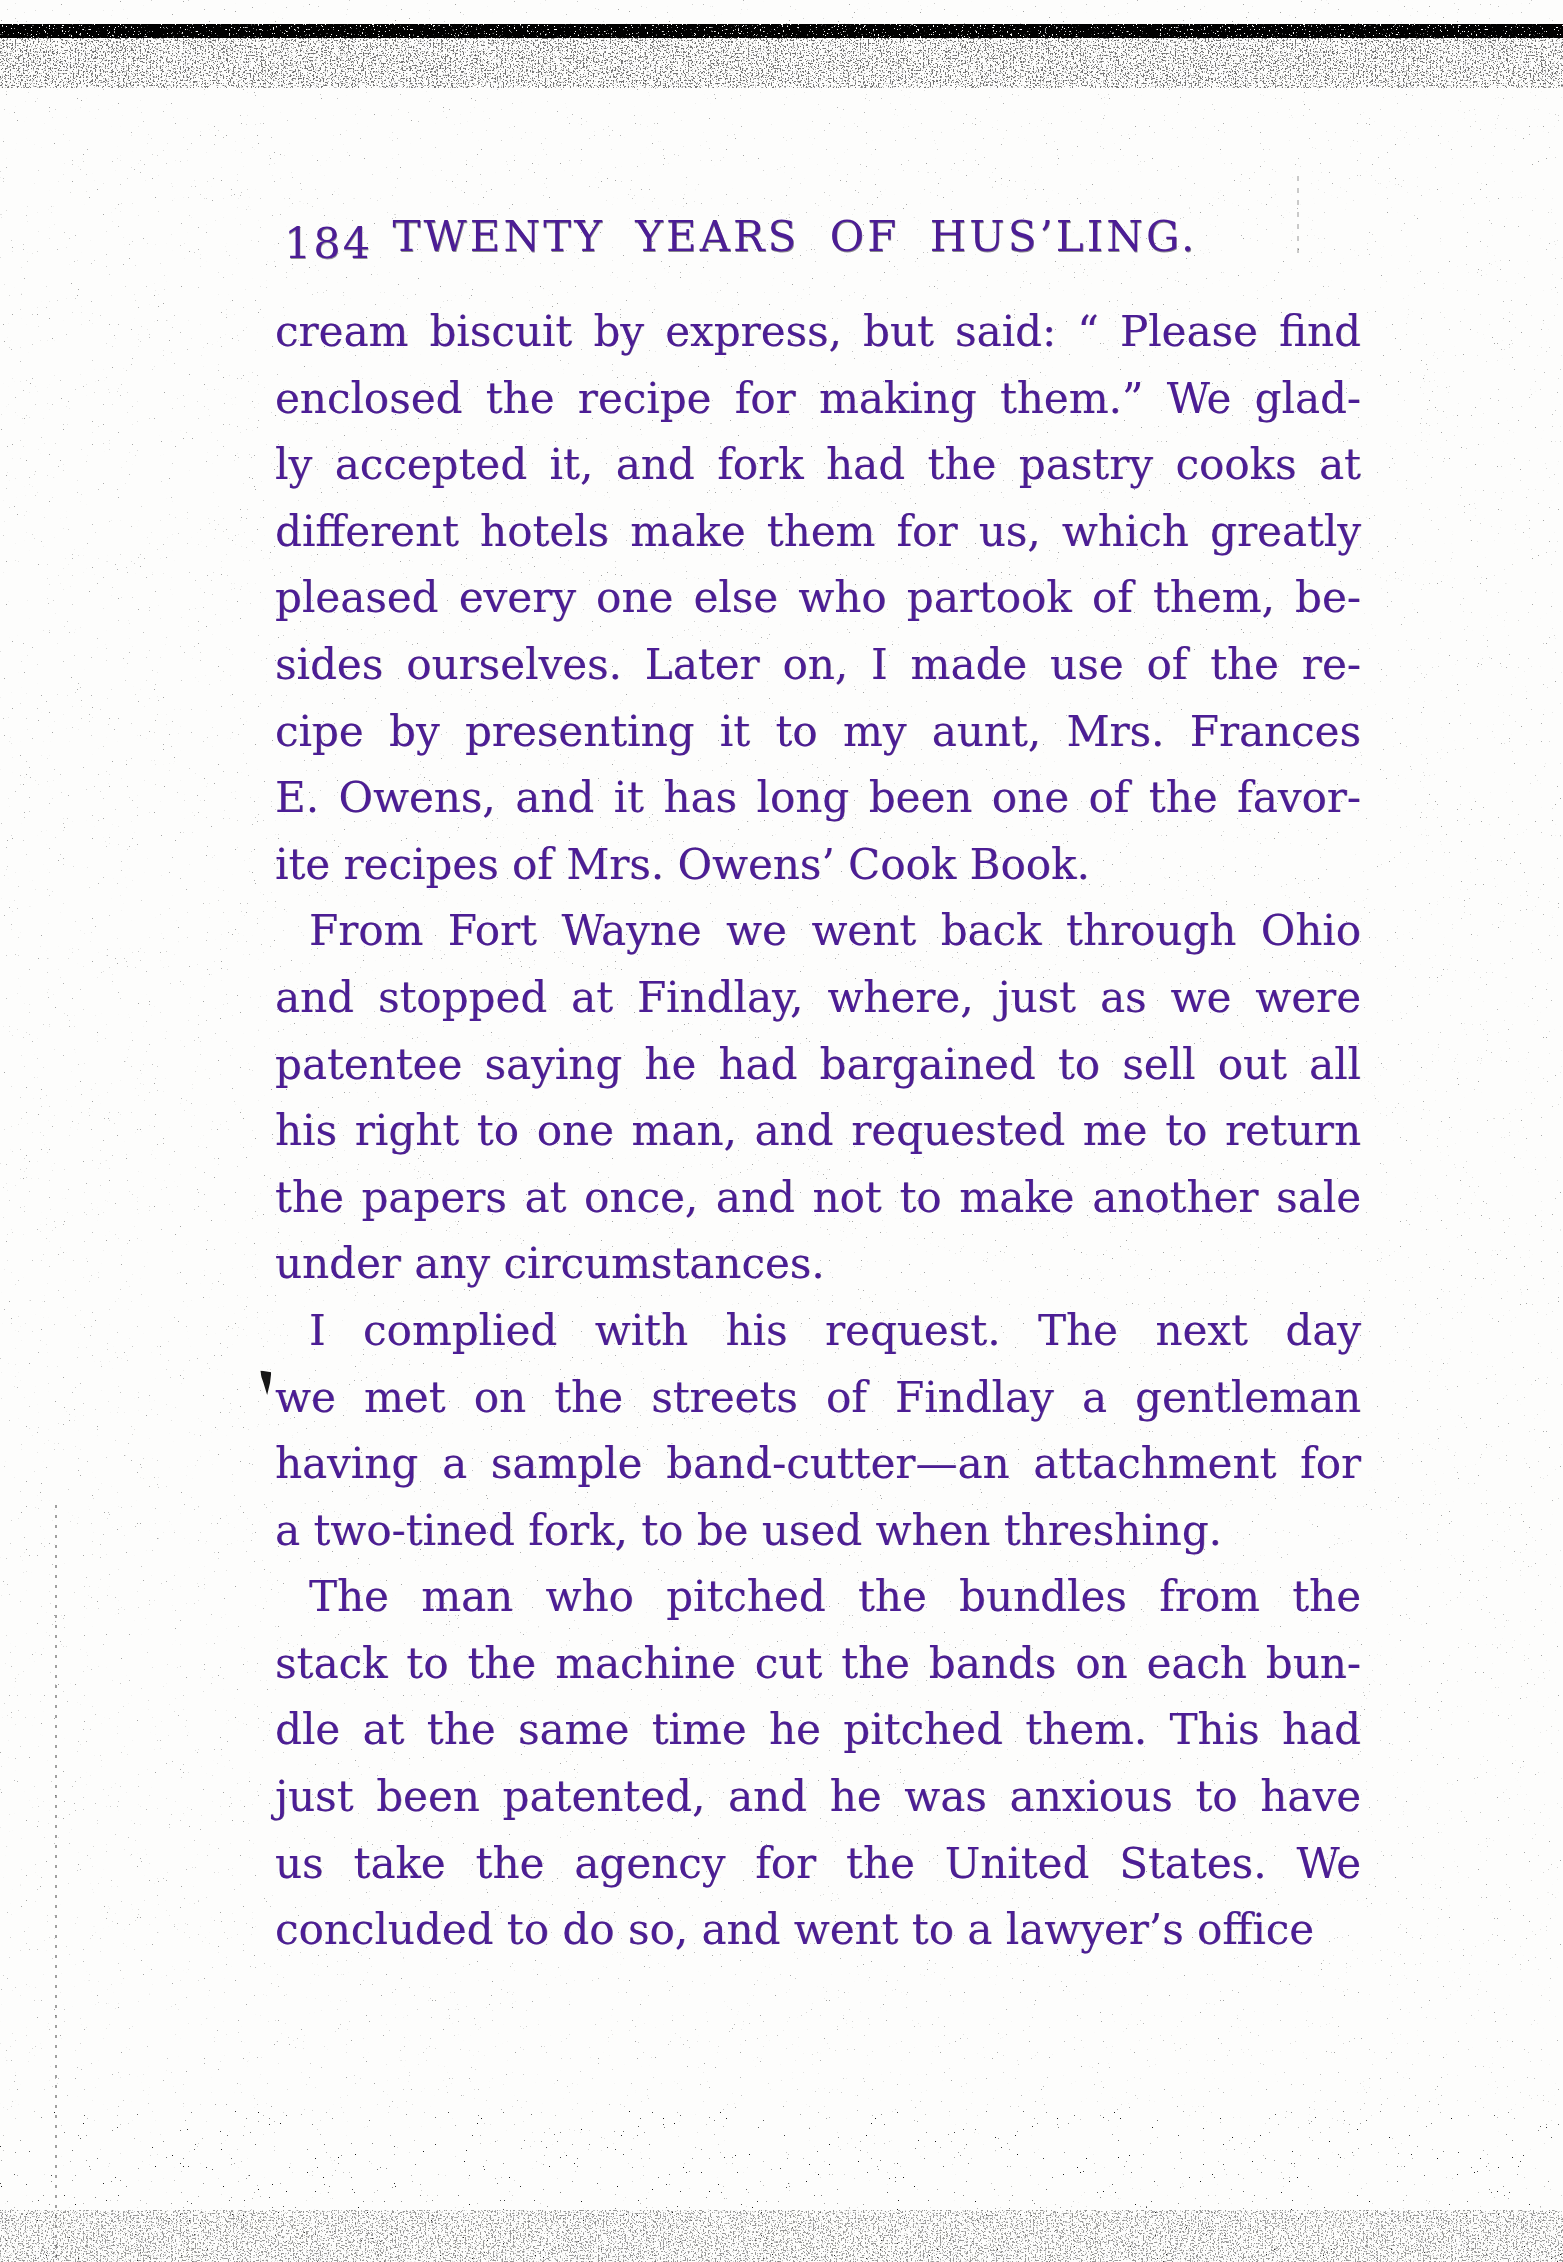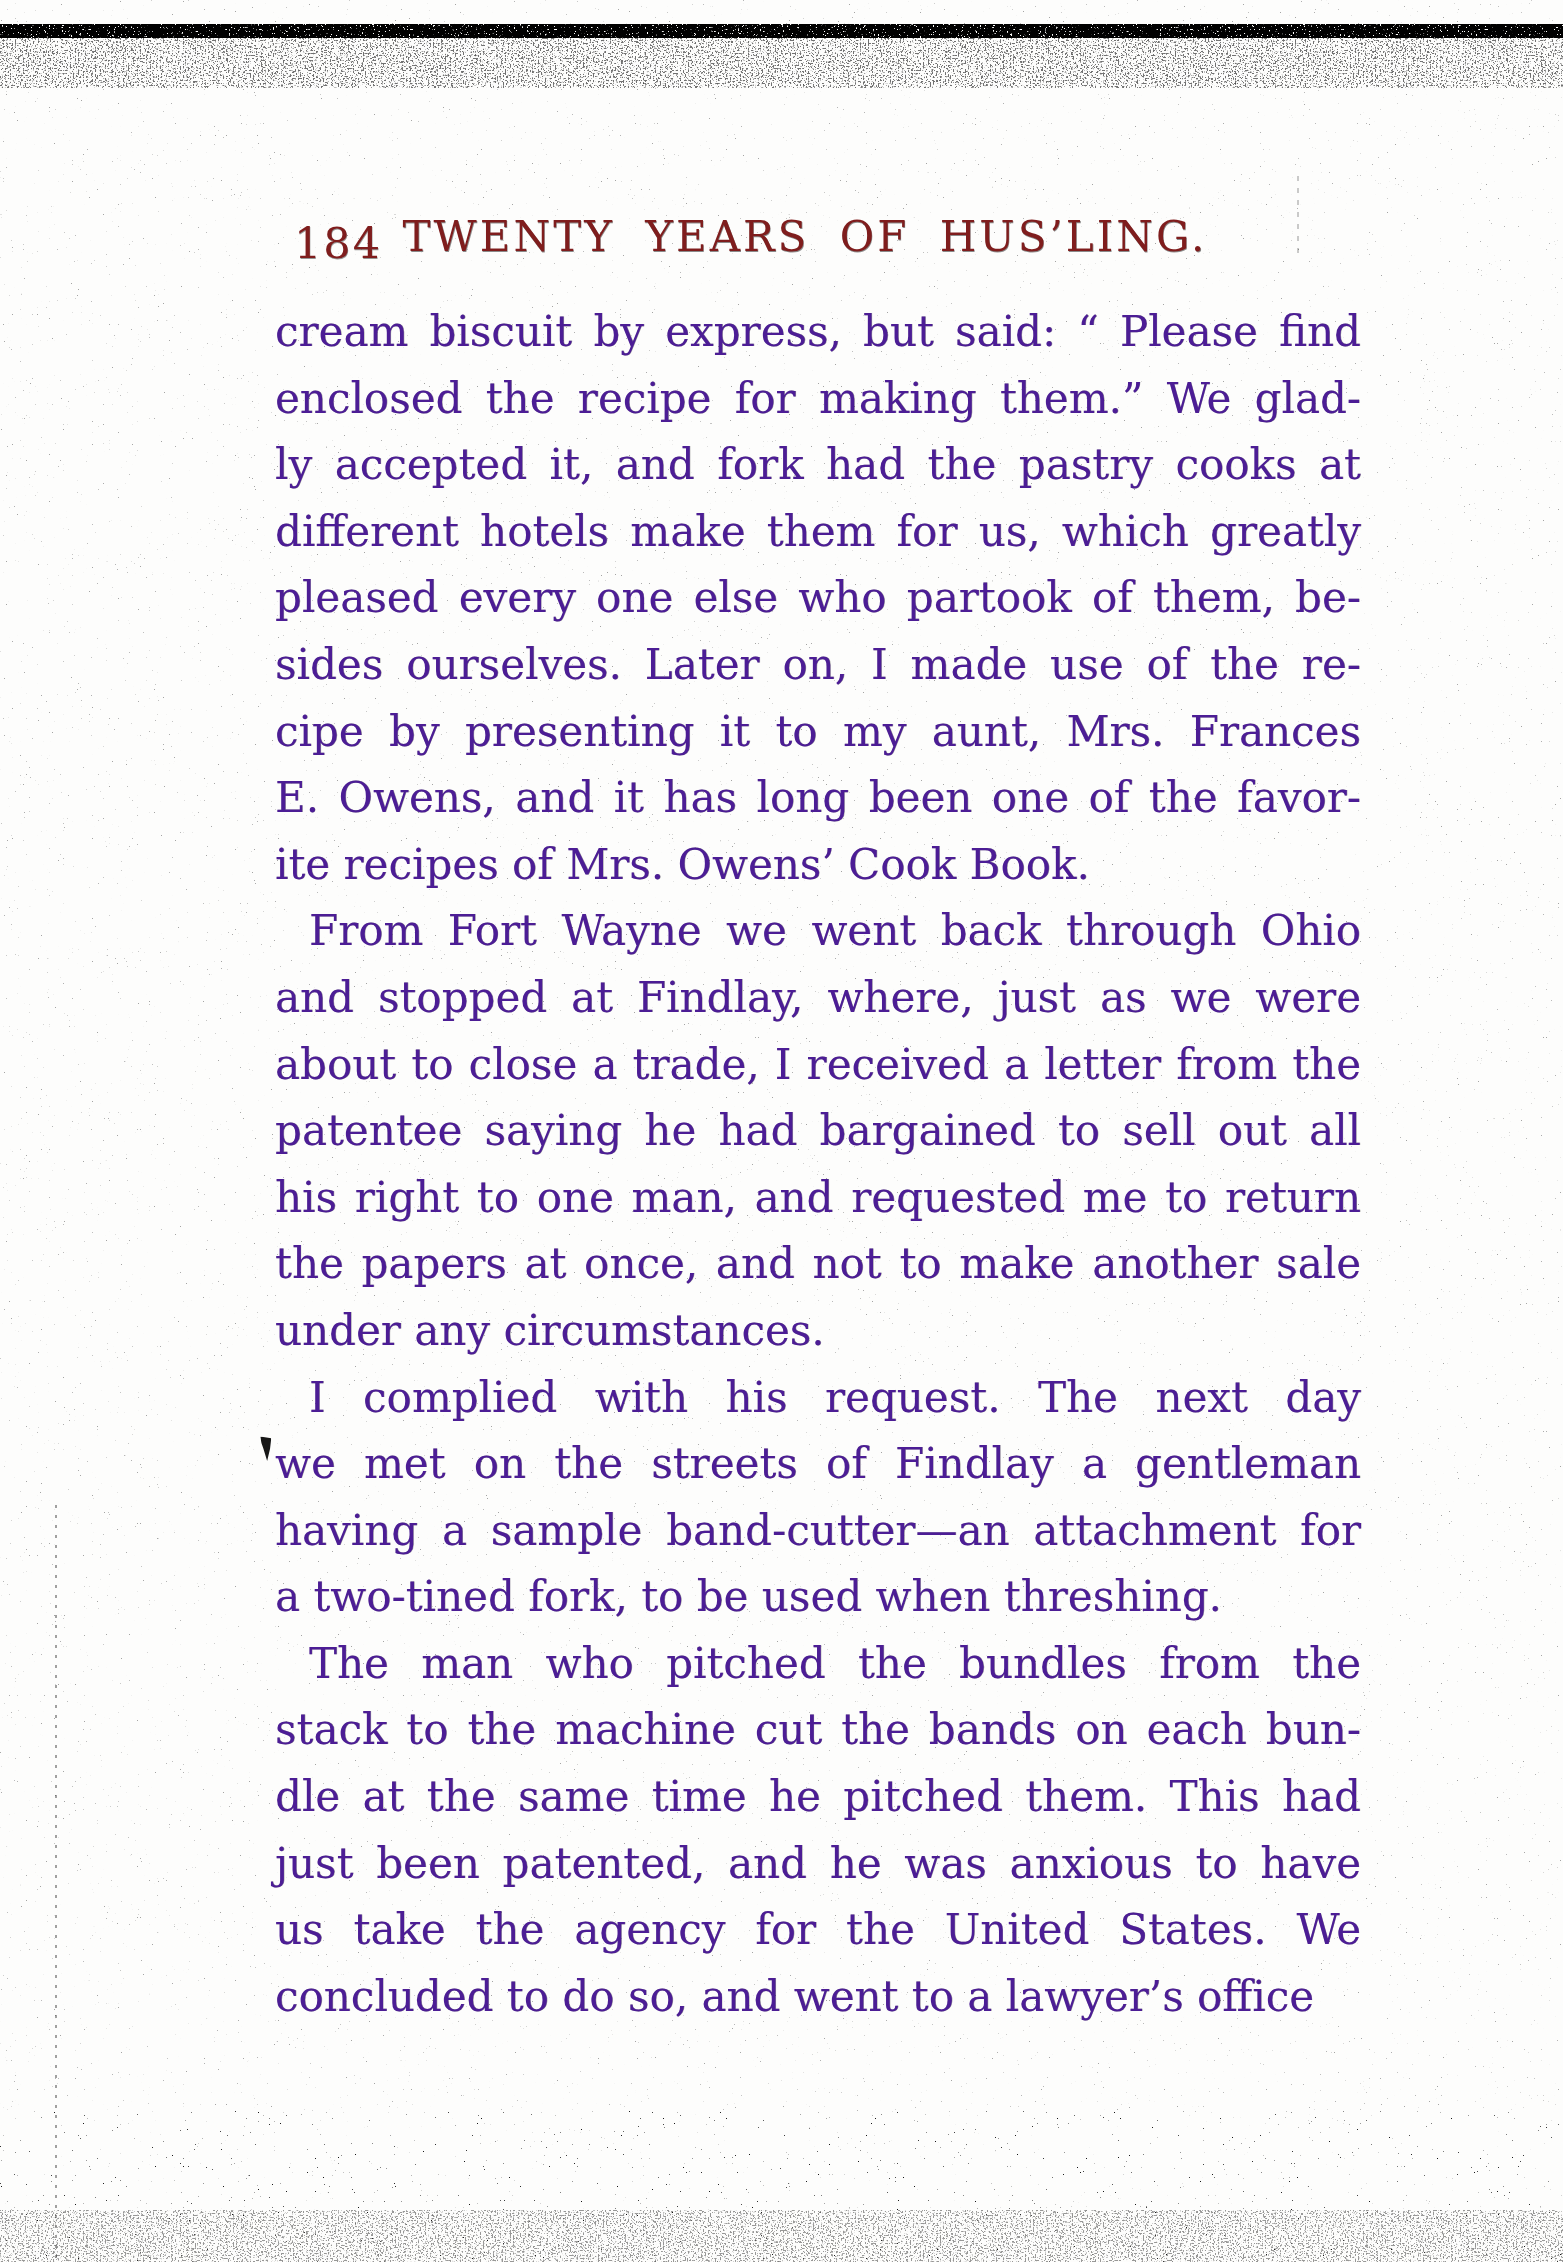--- a/index.html
+++ b/index.html
@@ -9,22 +9,22 @@
     background:#ffffff;
     font-family:"DejaVu Serif", serif;
     overflow:hidden;
   }
   .scan-page {
     position:absolute; inset:0;
     background:#fdfdfc;
   }
   
   .page-header {
-    position:absolute; left:292px; top:212px; width:1086px; height:70px;
-    color:#7f1d1d;
+    position:absolute; left:282px; top:212px; width:1086px; height:70px;
+    color:#4c1d95;
   }
   .page-number {
     position:absolute; left:2px; top:6px;
     font-size:43px; letter-spacing:2px;
     text-shadow:.5px .5px 0 rgba(25,25,25,.45);
   }
   .page-title {
     position:relative; left:-30px;
     text-align:center;
     font-size:42px;
@@ -121,21 +121,20 @@
       <div class="line">enclosed the recipe for making them.” We glad-</div>
       <div class="line">ly accepted it, and fork had the pastry cooks at</div>
       <div class="line">different hotels make them for us, which greatly</div>
       <div class="line">pleased every one else who partook of them, be-</div>
       <div class="line">sides ourselves. Later on, I made use of the re-</div>
       <div class="line">cipe by presenting it to my aunt, Mrs. Frances</div>
       <div class="line">E. Owens, and it has long been one of the favor-</div>
       <div class="line last">ite recipes of Mrs. Owens’ Cook Book.</div>
       <div class="line indent">From Fort Wayne we went back through Ohio</div>
       <div class="line">and stopped at Findlay, where, just as we were</div>
-      <div class="line">about to close a trade, I received a letter from the</div>
       <div class="line">patentee saying he had bargained to sell out all</div>
       <div class="line">his right to one man, and requested me to return</div>
       <div class="line">the papers at once, and not to make another sale</div>
       <div class="line last">under any circumstances.</div>
       <div class="line indent">I complied with his request. The next day</div>
       <div class="line"><span class="ink-mark"></span>we met on the streets of Findlay a gentleman</div>
       <div class="line">having a sample band-cutter—an attachment for</div>
       <div class="line last">a two-tined fork, to be used when threshing.</div>
       <div class="line indent">The man who pitched the bundles from the</div>
       <div class="line">stack to the machine cut the bands on each bun-</div>

